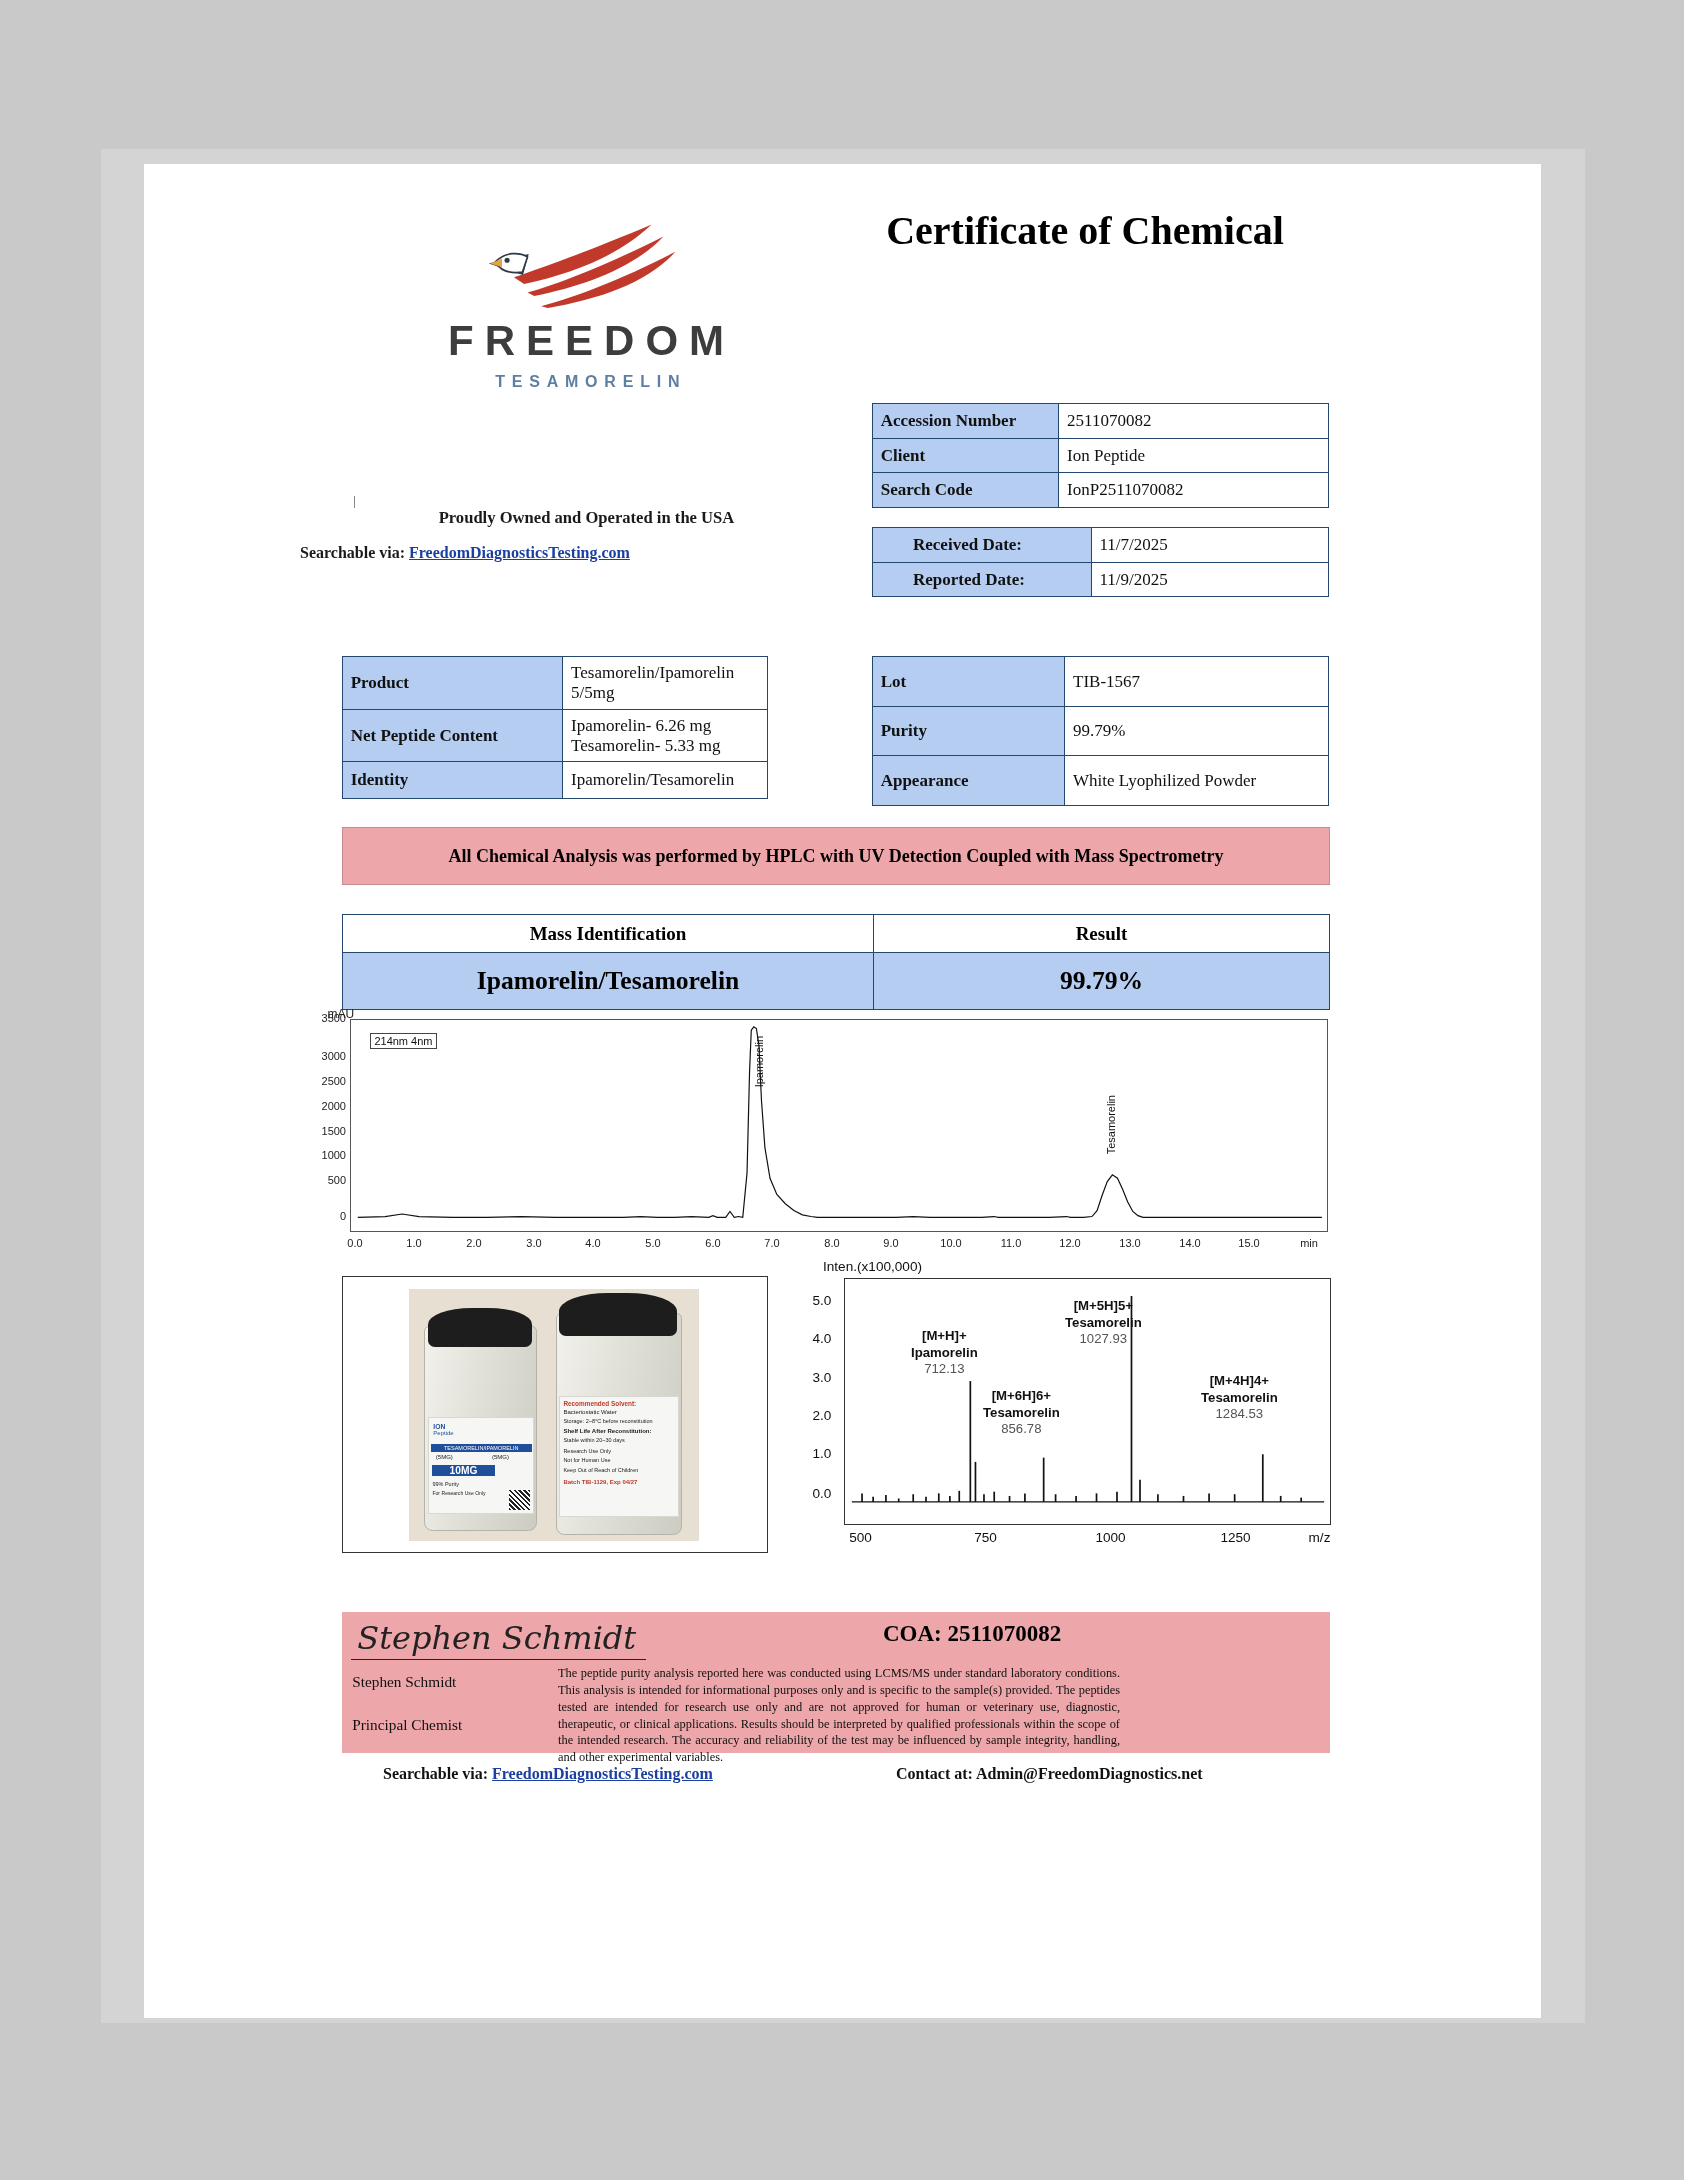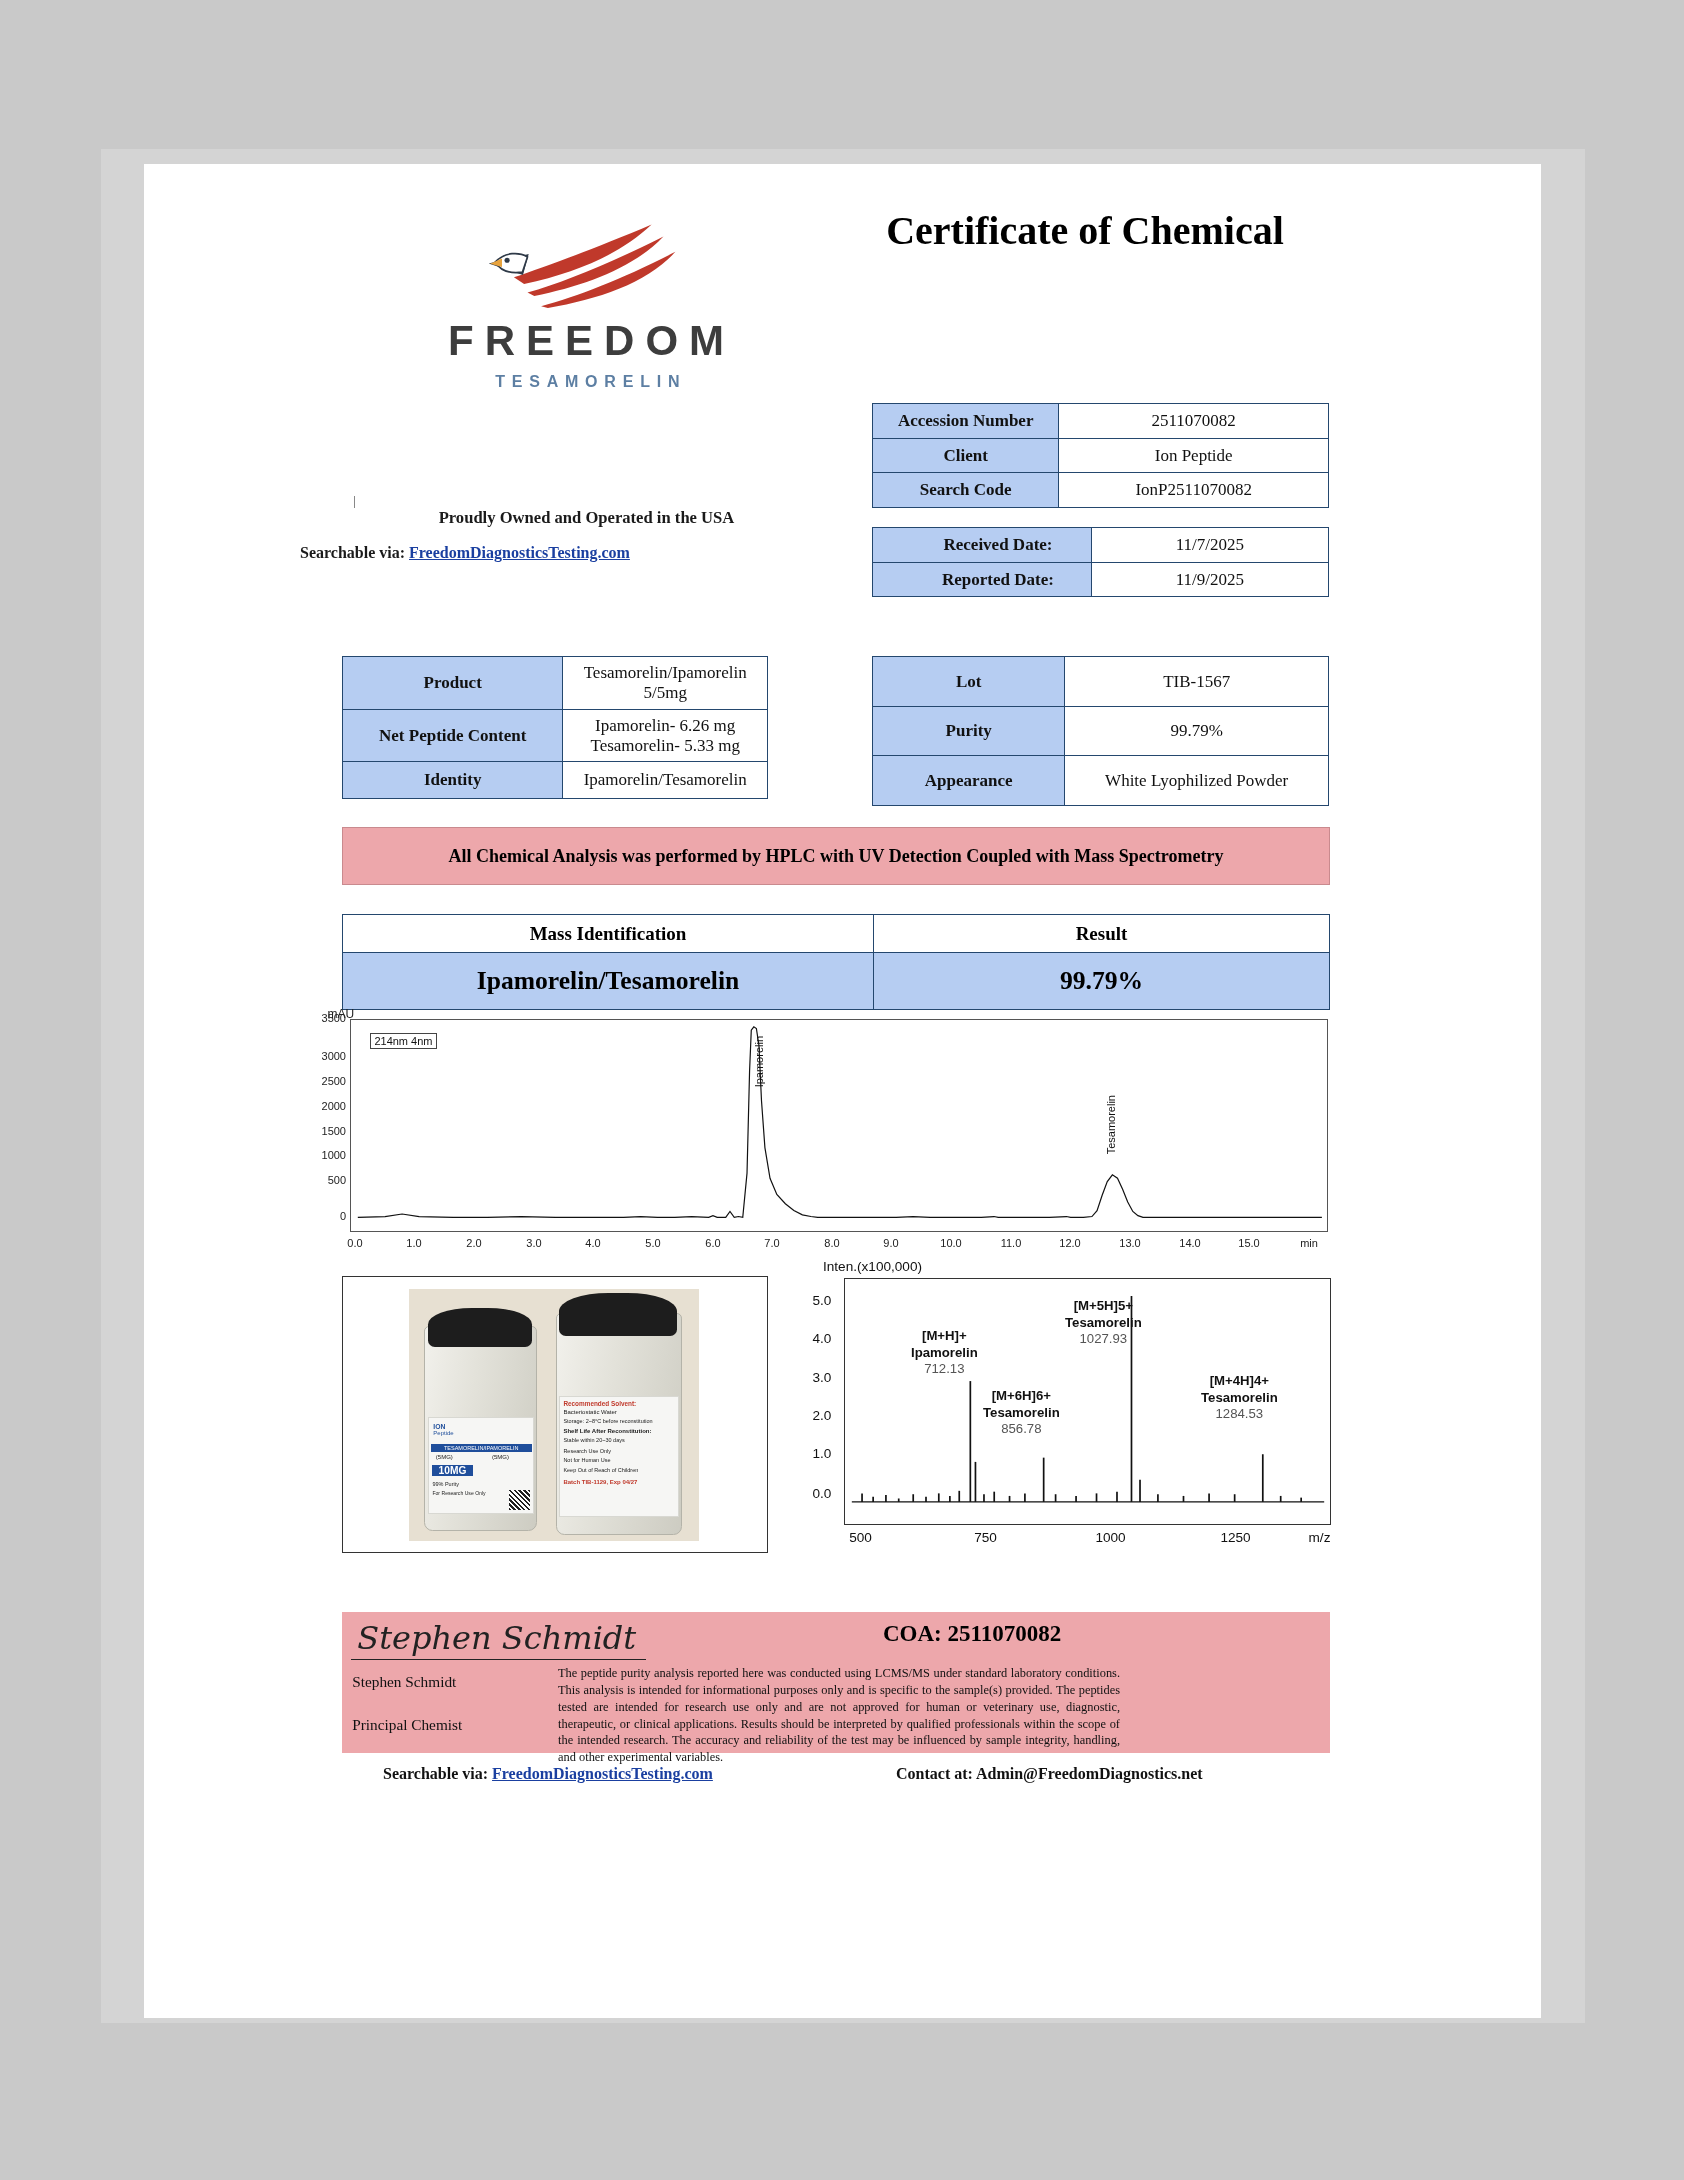--- a/index.html
+++ b/index.html
@@ -111,21 +111,20 @@
     border-collapse: collapse;
     position: absolute;
     font-size: 17px;
   }
   table.info td {
     border: 0.9px solid #24476e;
     padding: 4.3px 7.7px;
     vertical-align: middle;
     background: #ffffff;
     color: #111;
-    text-align: center;
   }
   table.info td.k {
     background: #b6cdf2;
     font-weight: 700;
   }
 
   
   #tbl-accession { left: 728px; top: 239px; width: 457px; }
   #tbl-accession td.k { width: 170px; }
   #tbl-accession td { height: 25px; }
@@ -566,21 +565,21 @@
     <div class="vialphoto">
 
       <div class="vial" style="left:15.3px; top:37px; width:111px; height:203px;"></div>
       <div class="cap" style="left:19px; top:19px; width:104px; height:39px;"></div>
       <div class="label-white" style="left:19px; top:128px; width:104px; height:95px;">
         <div style="position:absolute;left:4.3px;top:4.3px;font-family:'Liberation Sans',sans-serif;font-size:6.8px;font-weight:700;color:#1f4e9b;">ION</div>
         <div style="position:absolute;left:4.3px;top:12px;font-family:'Liberation Sans',sans-serif;font-size:6px;color:#1f4e9b;">Peptide</div>
         <div style="position:absolute;left:1.7px;top:25.6px;width:101px;background:#1f4e9b;color:#fff;font-family:'Liberation Sans',sans-serif;font-size:5.5px;text-align:center;padding:0.9px 0;">TESAMORELIN/IPAMORELIN</div>
         <div style="position:absolute;left:6.8px;top:36px;font-family:'Liberation Sans',sans-serif;font-size:6px;color:#222;">(5MG)</div>
         <div style="position:absolute;left:63px;top:36px;font-family:'Liberation Sans',sans-serif;font-size:6px;color:#222;">(5MG)</div>
-        <div style="position:absolute;left:2.6px;top:47px;background:#1f4e9b;color:#fff;font-family:'Liberation Sans',sans-serif;font-size:10.2px;font-weight:700;padding:0 7px;">10MG</div>
+        <div style="position:absolute;left:2.6px;top:47px;background:#1f4e9b;color:#fff;font-family:'Liberation Sans',sans-serif;font-size:10.2px;font-weight:700;padding:0 18px;">10MG</div>
         <div style="position:absolute;left:3.4px;top:63px;font-family:'Liberation Sans',sans-serif;font-size:5.5px;color:#222;">99% Purity</div>
         <div style="position:absolute;left:3.4px;top:72px;font-family:'Liberation Sans',sans-serif;font-size:5.1px;color:#222;">For Research Use Only</div>
         <div style="position:absolute;right:3.4px;bottom:3.4px;width:20.4px;height:20.4px;background:repeating-linear-gradient(45deg,#222 0 1.7px,#fff 1.7px 3.4px);"></div>
       </div>
 
       <div class="vial" style="left:147px; top:24px; width:124px; height:220px;"></div>
       <div class="cap" style="left:150px; top:3.4px; width:118px; height:43px;"></div>
       <div class="label-white" style="left:150px; top:107px; width:118px; height:119px;">
         <div style="position:absolute;left:3.4px;top:2.6px;font-family:'Liberation Sans',sans-serif;font-size:6.4px;font-weight:700;color:#c0392b;">Recommended Solvent:</div>
         <div style="position:absolute;left:3.4px;top:12px;font-family:'Liberation Sans',sans-serif;font-size:6px;color:#222;">Bacteriostatic Water</div>

